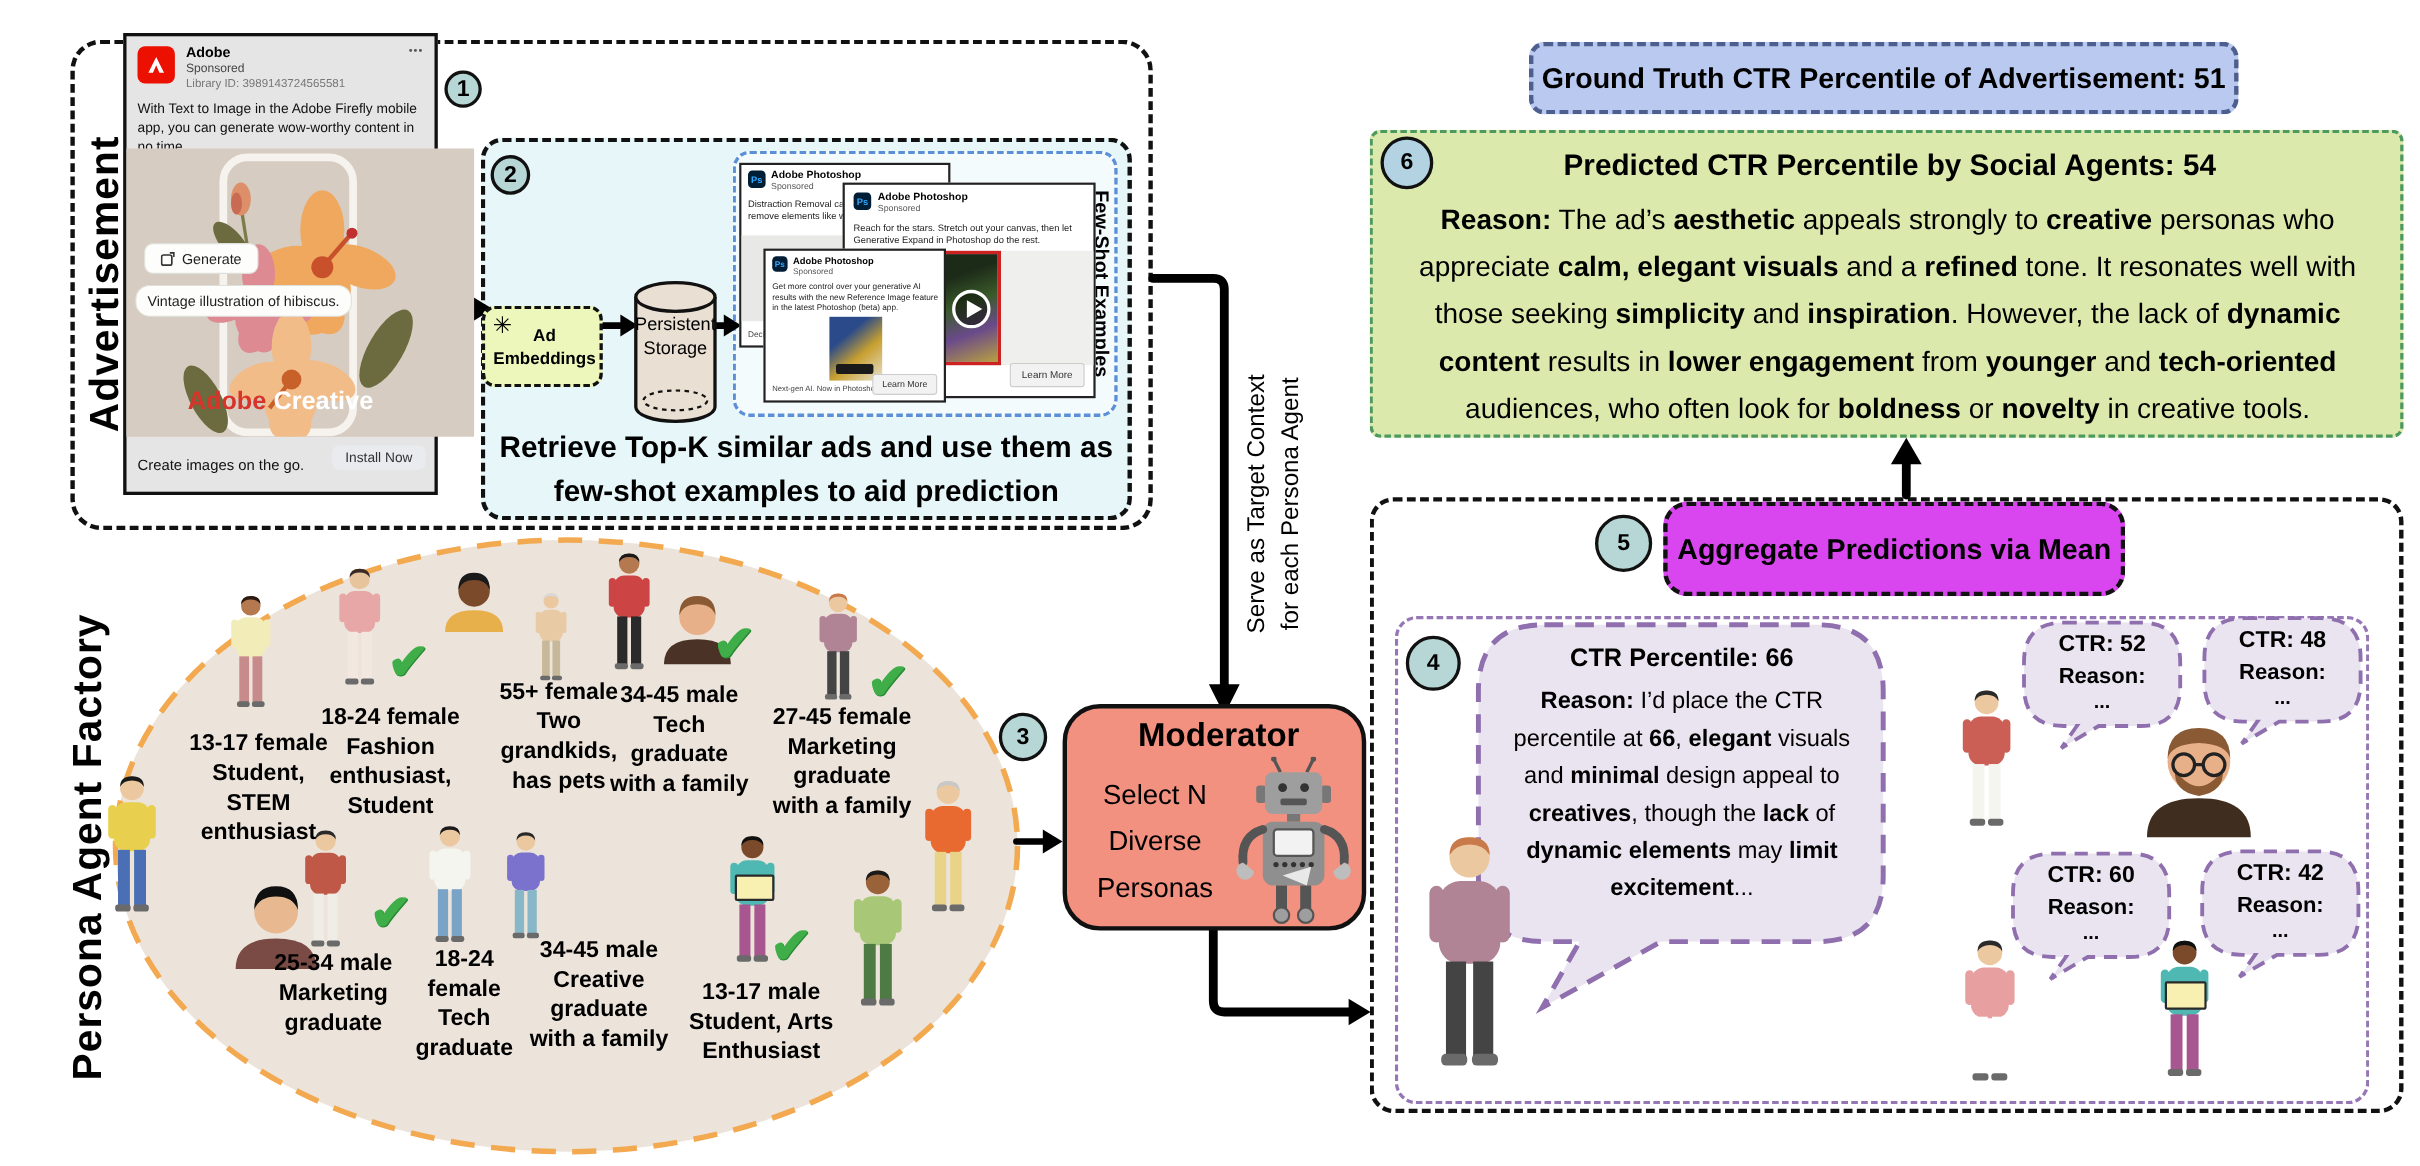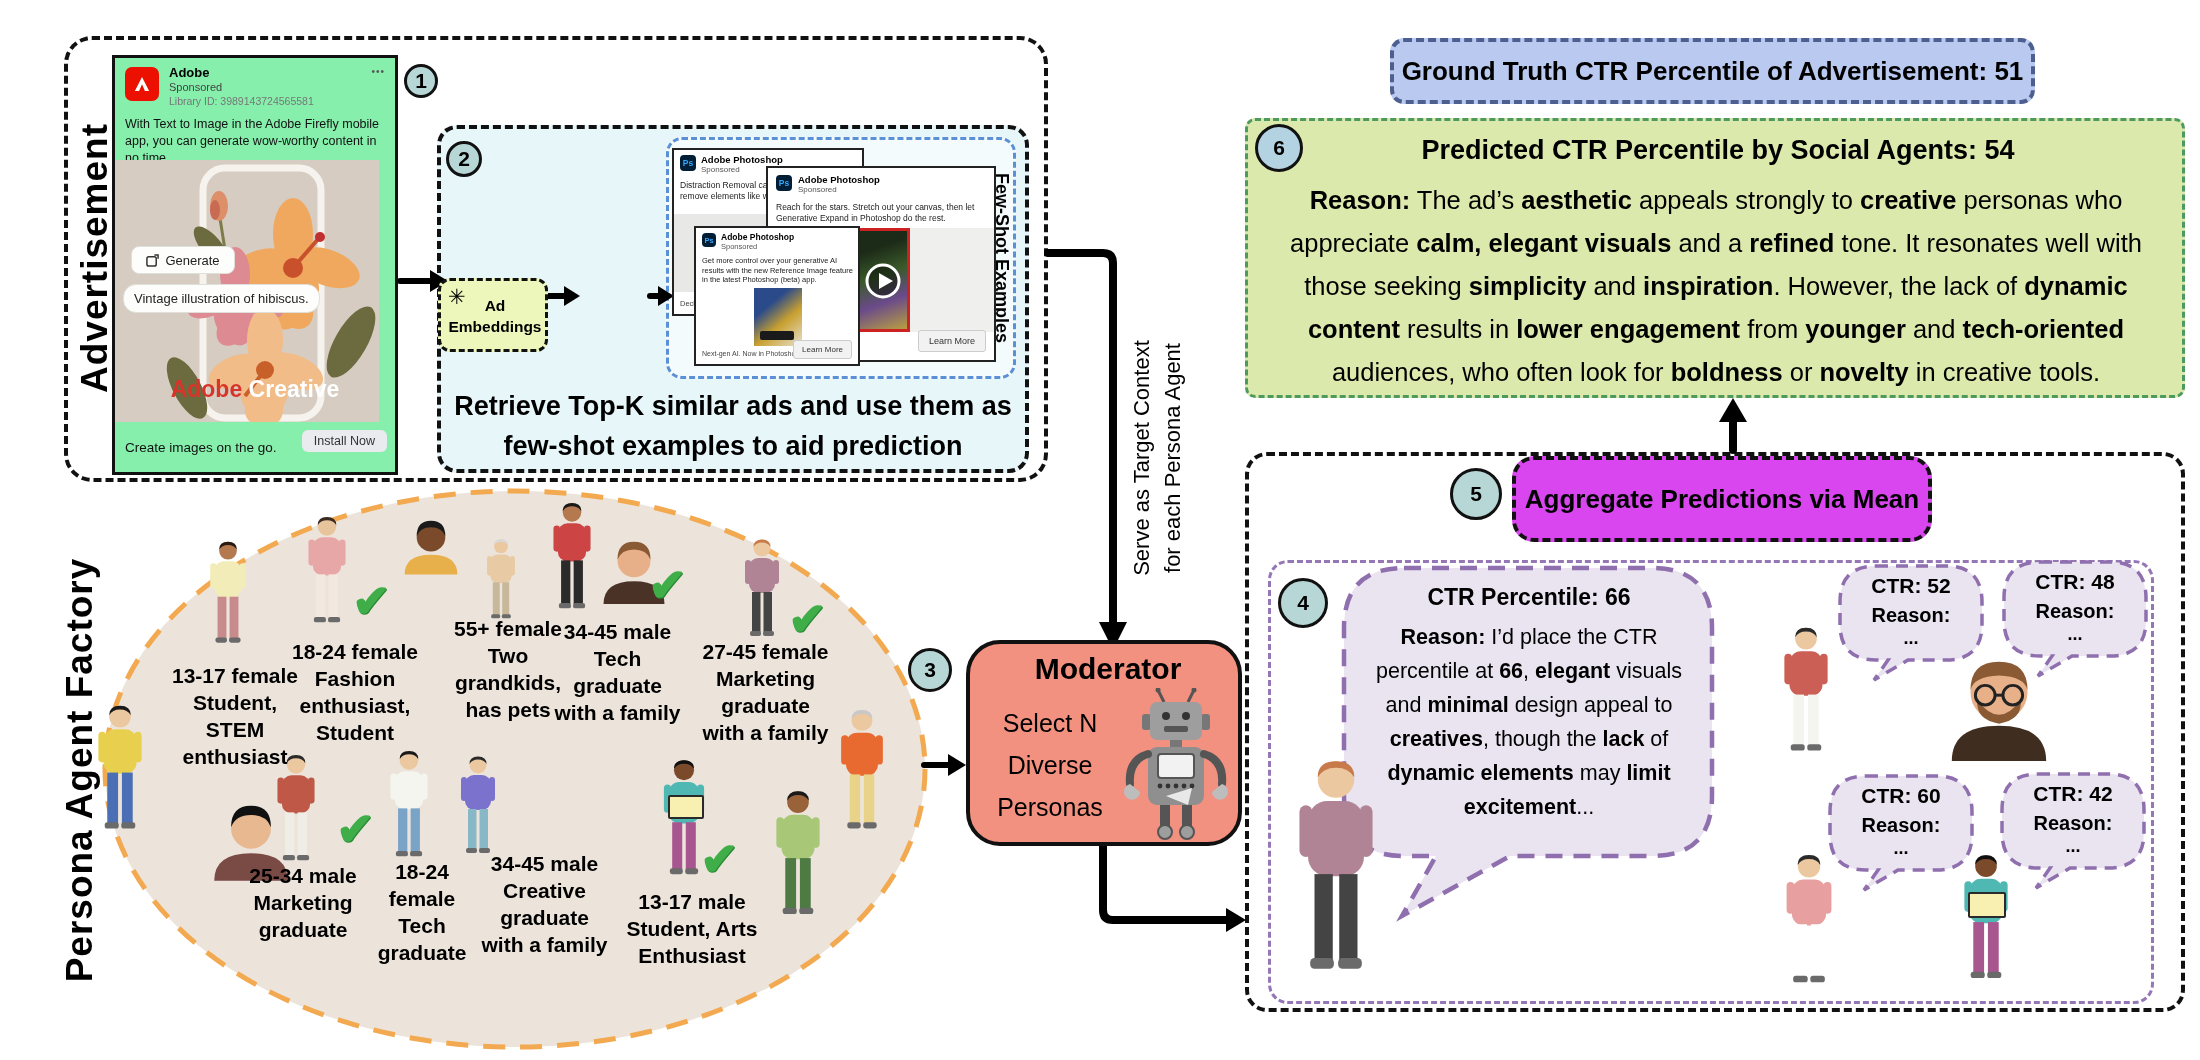--- a/index.html
+++ b/index.html
@@ -10,21 +10,21 @@
   .b{font-weight:bold;}
   .pre{white-space:pre-line;}
   .ctr{text-align:center;}
   .circle-num{position:absolute;z-index:30;background:#b7d7d6;border:3px solid #111;border-radius:50%;
     display:flex;align-items:center;justify-content:center;font-weight:bold;font-size:21px;}
   .vrot{position:absolute;transform:translate(-50%,-50%) rotate(-90deg);white-space:nowrap;}
   .vrot2{position:absolute;transform:translate(-50%,-50%) rotate(90deg);white-space:nowrap;}
   .side-label{font-weight:bold;font-size:37px;letter-spacing:1px;}
   
   .outer-left{left:64px;top:36px;width:984px;height:446px;border:4px dashed #111;border-radius:28px;}
-  .ad-card{left:112px;top:55px;width:286px;height:420px;background:#86efac;border:3px solid #111;z-index:5;}
+  .ad-card{left:112px;top:30px;width:286px;height:420px;background:#e5e5e5;border:3px solid #111;z-index:5;}
   .adobe-logo{width:34px;height:34px;background:#eb1000;border-radius:7px;display:flex;align-items:center;justify-content:center;}
   .q-box{left:438px;top:46px;width:574px;height:72px;background:#b9c9ef;border:3.5px dashed #4d5f8f;border-radius:12px;z-index:6;}
   .panel2{left:437px;top:125px;width:592px;height:348px;background:#e7f6f9;border:4px dashed #111;border-radius:20px;}
   .embed-box{left:438px;top:278px;width:110px;height:74px;background:#edf6bb;border:3.5px dashed #111;border-radius:12px;z-index:7;}
   .fewshot-box{left:666px;top:137px;width:350px;height:242px;background:#f4fbfd;border:3.5px dashed #5b8fd6;border-radius:16px;}
   .mini-card{position:absolute;background:#fff;border:2px solid #222;overflow:hidden;}
   .ps-logo{width:16px;height:16px;background:#001e36;color:#31a8ff;font-size:8.5px;font-weight:bold;
     display:flex;align-items:center;justify-content:center;border-radius:4px;}
   .chip{background:#f2f2f2;border:1px solid #ccc;border-radius:3px;color:#333;}
   
@@ -80,21 +80,21 @@
         <polygon points="17,6 28,28 21.5,28 17,17.5 12.5,28 6,28" fill="#fff"></polygon>
           </svg>
         </div>
     </div>
     <div class="abs b" style="left:54px;top:7px;font-size:13px;">Adobe</div>
     <div class="abs" style="left:54px;top:23px;font-size:11px;color:#444;">Sponsored</div>
     <div class="abs" style="left:54px;top:37px;font-size:10.5px;color:#777;">Library ID: 3989143724565581</div>
     <div class="abs" style="right:10px;top:8px;font-size:10px;color:#555;letter-spacing:1px;">•••</div>
     <div class="abs" style="left:10px;top:58px;width:266px;font-size:12.5px;line-height:17px;color:#111;">With Text to Image in the Adobe Firefly mobile app, you can generate wow-worthy content in no time.</div>
 
-    <div class="abs" style="left:0;top:102px;width:264px;height:262px;background:#d6ccc1;overflow:hidden;">
+    <div class="abs" style="left:0;top:102px;width:316px;height:262px;background:#d6ccc1;overflow:hidden;">
       <svg width="280" height="262" viewBox="0 0 280 262">
         <rect x="0" y="0" width="280" height="262" fill="#d6ccc1"></rect>
         <rect x="88" y="8" width="118" height="250" rx="22" fill="none" stroke="#f6f3ee" stroke-width="7"></rect>
         <g transform="translate(104,52)">
             <line x1="0" y1="0" x2="6" y2="38" stroke="#7c7c4a" stroke-width="3"></line>
           <ellipse cx="0" cy="-6" rx="9" ry="15" fill="#dd8f6a"></ellipse>
             <ellipse cx="-4" cy="-2" rx="5" ry="10" fill="#c96a52"></ellipse>
           </g>
         <g transform="translate(178,108)">
           <g fill="#f0a85e">
@@ -157,20 +157,29 @@
 
   <div class="abs panel2"></div>
   <div class="circle-num" style="left:446px;top:141px;width:36px;height:36px;">2</div>
 
   <div class="abs embed-box">
     <div class="abs" style="left:7px;top:5px;font-size:21px;line-height:21px;">✳</div>
     <div class="abs ctr pre b" style="left:0;top:14px;width:108px;font-size:15.5px;line-height:21px;">Ad
 Embeddings</div>
   </div>
 
+  <div class="abs" style="left:572px;top:252px;width:84px;height:140px;z-index:7;">
+    <svg width="84" height="140" viewBox="0 0 84 140">
+      <path d="M6,18 V118 a36,13 0 0 0 72,0 V18" fill="#e9dfd2" stroke="#111" stroke-width="3"></path>
+      <ellipse cx="42" cy="18" rx="36" ry="13" fill="#e9dfd2" stroke="#111" stroke-width="3"></ellipse>
+      <ellipse cx="42" cy="112" rx="29" ry="9" fill="none" stroke="#111" stroke-width="2" stroke-dasharray="4 4"></ellipse>
+    </svg>
+    <div class="abs ctr pre" style="left:0;top:32px;width:84px;font-size:16.5px;line-height:22px;">Persistent
+Storage</div>
+  </div>
 
   <div class="abs fewshot-box"></div>
   <div class="vrot2 b" style="left:1001px;top:258px;font-size:18px;">Few-Shot Examples</div>
 
   <div class="mini-card" style="left:672px;top:148px;width:192px;height:168px;z-index:5;">
     <div class="abs" style="left:6px;top:5px;">
         <div class="ps-logo">Ps</div>
       </div>
     <div class="abs" style="left:27px;top:4px;font-size:9.5px;font-weight:bold;">Adobe Photoshop</div>
     <div class="abs" style="left:27px;top:15px;font-size:8px;color:#555;">Sponsored</div>

